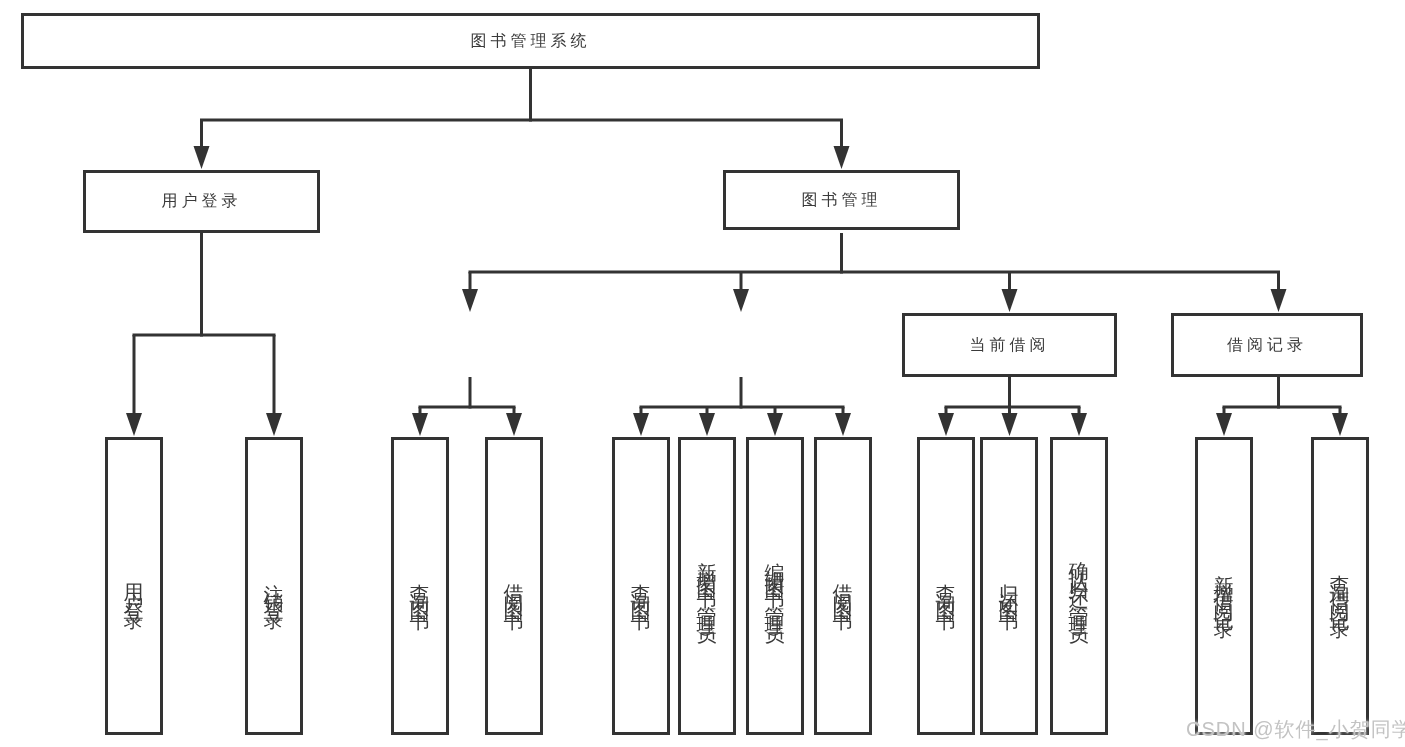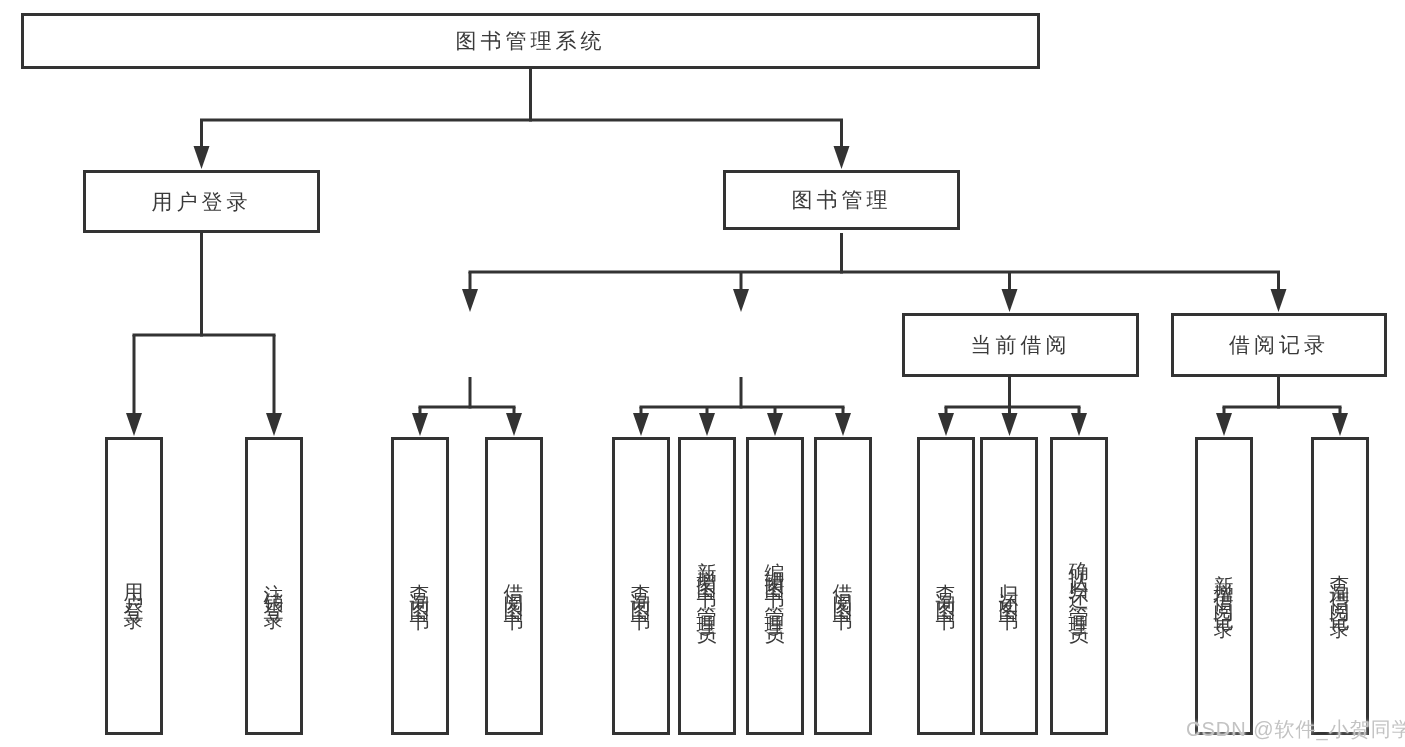--- a/index.html
+++ b/index.html
@@ -12,21 +12,21 @@
   body{width:1405px;height:747px;overflow:hidden;
        font-family:"Liberation Sans","DejaVu Sans",sans-serif;}
   .canvas{position:relative;width:1405px;height:747px;background:var(--bg);}
   .connectors{position:absolute;left:0;top:0;z-index:1;}
   .box{
     position:absolute;z-index:2;box-sizing:border-box;
     border:3px solid var(--line);background:#fff;
     display:flex;align-items:center;justify-content:center;
     color:var(--text);
   }
-  .h{font-size:21px;letter-spacing:4px;white-space:nowrap;}
+  .h{font-size:16px;letter-spacing:4px;white-space:nowrap;}
   .v{
     writing-mode:vertical-rl;text-orientation:mixed;
     font-size:20px;letter-spacing:9px;line-height:1;
   }
   .watermark{
     position:absolute;left:1186px;top:716px;z-index:5;
     font-size:20px;letter-spacing:1px;color:var(--wm);white-space:nowrap;
     text-shadow:0 0 4px rgba(255,255,255,.95),0 0 2px rgba(255,255,255,.9);
   }
 </style>
@@ -99,22 +99,22 @@
       <polygon points="1216,413 1232,413 1224,436"></polygon>
       <polygon points="1332,413 1348,413 1340,436"></polygon>
     </g>
   </svg>
 
   <div class="box h" style="left:21px;top:13px;width:1019px;height:56px">图书管理系统</div>
 
   <div class="box h" style="left:83px;top:170px;width:237px;height:63px">用户登录</div>
   <div class="box h" style="left:723px;top:170px;width:237px;height:60px">图书管理</div>
 
-  <div class="box h" style="left:902px;top:313px;width:237px;height:64px">当前借阅</div>
-  <div class="box h" style="left:1171px;top:313px;width:216px;height:64px">借阅记录</div>
+  <div class="box h" style="left:902px;top:313px;width:215px;height:64px">当前借阅</div>
+  <div class="box h" style="left:1171px;top:313px;width:192px;height:64px">借阅记录</div>
 
   <div class="box v" style="left:105px;top:437px;width:58px;height:298px">用户登录</div>
   <div class="box v" style="left:245px;top:437px;width:58px;height:298px">注销登录</div>
 
   <div class="box v" style="left:391px;top:437px;width:58px;height:298px">查询图书</div>
   <div class="box v" style="left:485px;top:437px;width:58px;height:298px">借阅图书</div>
 
   <div class="box v" style="left:612px;top:437px;width:58px;height:298px">查询图书</div>
   <div class="box v" style="left:678px;top:437px;width:58px;height:298px">新增图书（管理员）</div>
   <div class="box v" style="left:746px;top:437px;width:58px;height:298px">编辑图书（管理员）</div>

